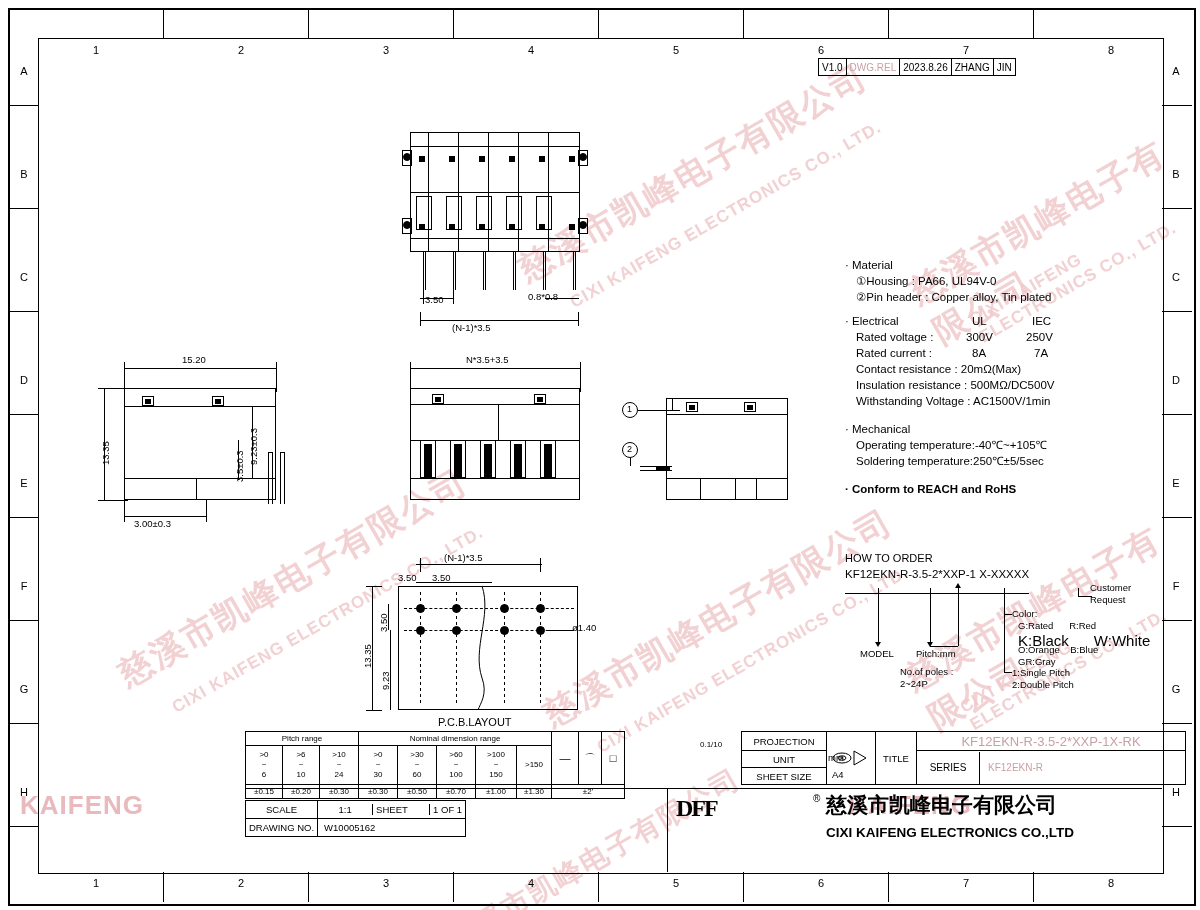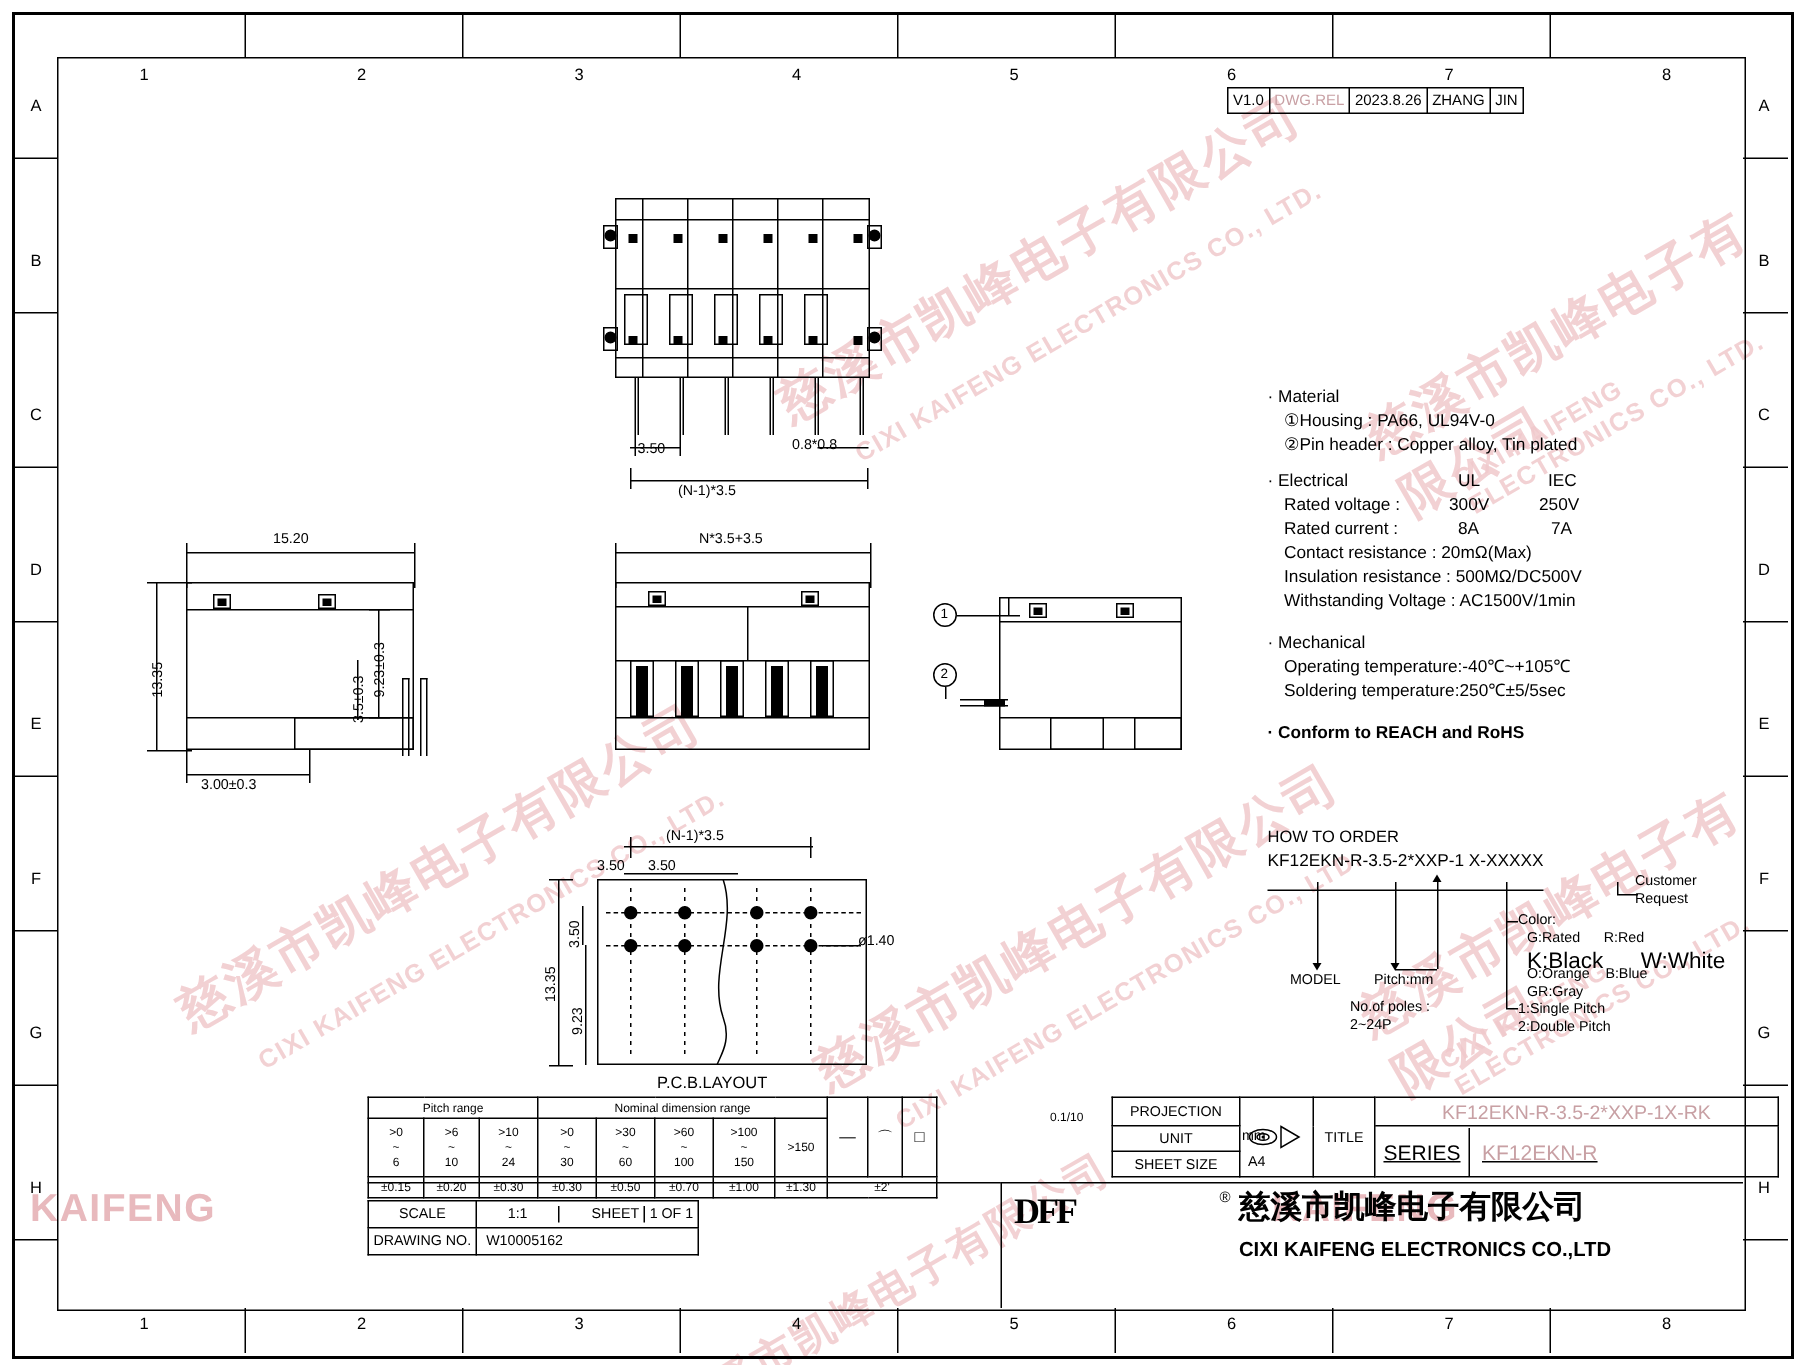--- a/index.html
+++ b/index.html
@@ -496,21 +496,21 @@
 
   <table class="tb" style="left:245px;top:800px;font-size:9.5px;">
     <tbody>
     <tr>
       <td style="height:17px;">SCALE</td>
       <td style="padding:0;">
         <table style="border-collapse:collapse;width:100%;font-size:9.5px;">
           <tbody>
                 <tr>
             <td style="border:none;border-right:1px solid #000;width:48px;text-align:center;">1:1</td>
-            <td style="border:none;border-right:1px solid #000;width:50px;text-align:right;">SHEET</td>
+            <td style="border:none;border-right:1px solid #000;width:50px;text-align:left;">SHEET</td>
             <td style="border:none;text-align:center;">1 OF 1</td>
           </tr>
         </tbody>
             </table>
       </td>
     </tr>
     <tr>
       <td style="height:17px;text-align:right;">DRAWING NO.</td>
       <td style="text-align:left;padding-left:6px;">W10005162</td>
     </tr>
@@ -530,21 +530,21 @@
             <path d="M26,18 L38,25 L26,32 Z" fill="none" stroke="#000"></path>
           </svg>
         </div>
       </td>
       <td rowspan="3" style="width:34px;">TITLE</td>
       <td style="width:262px;height:18px;color:#c8a0a4;font-size:13px;">KF12EKN-R-3.5-2*XXP-1X-RK</td>
     </tr>
     <tr>
       <td style="height:16px;">UNIT</td>
       <td rowspan="2" style="padding:0;">
-        <table style="border-collapse:collapse;width:100%;height:100%;font-size:14px;text-decoration:underline;">
+        <table style="border-collapse:collapse;width:100%;height:100%;font-size:10px;">
           <tbody>
                 <tr>
             <td style="border:none;border-right:1px solid #000;width:56px;text-align:center;height:32px;">SERIES</td>
             <td style="border:none;text-align:left;padding-left:8px;color:#c8a0a4;">KF12EKN-R</td>
           </tr>
         </tbody>
             </table>
       </td>
     </tr>
     <tr>

